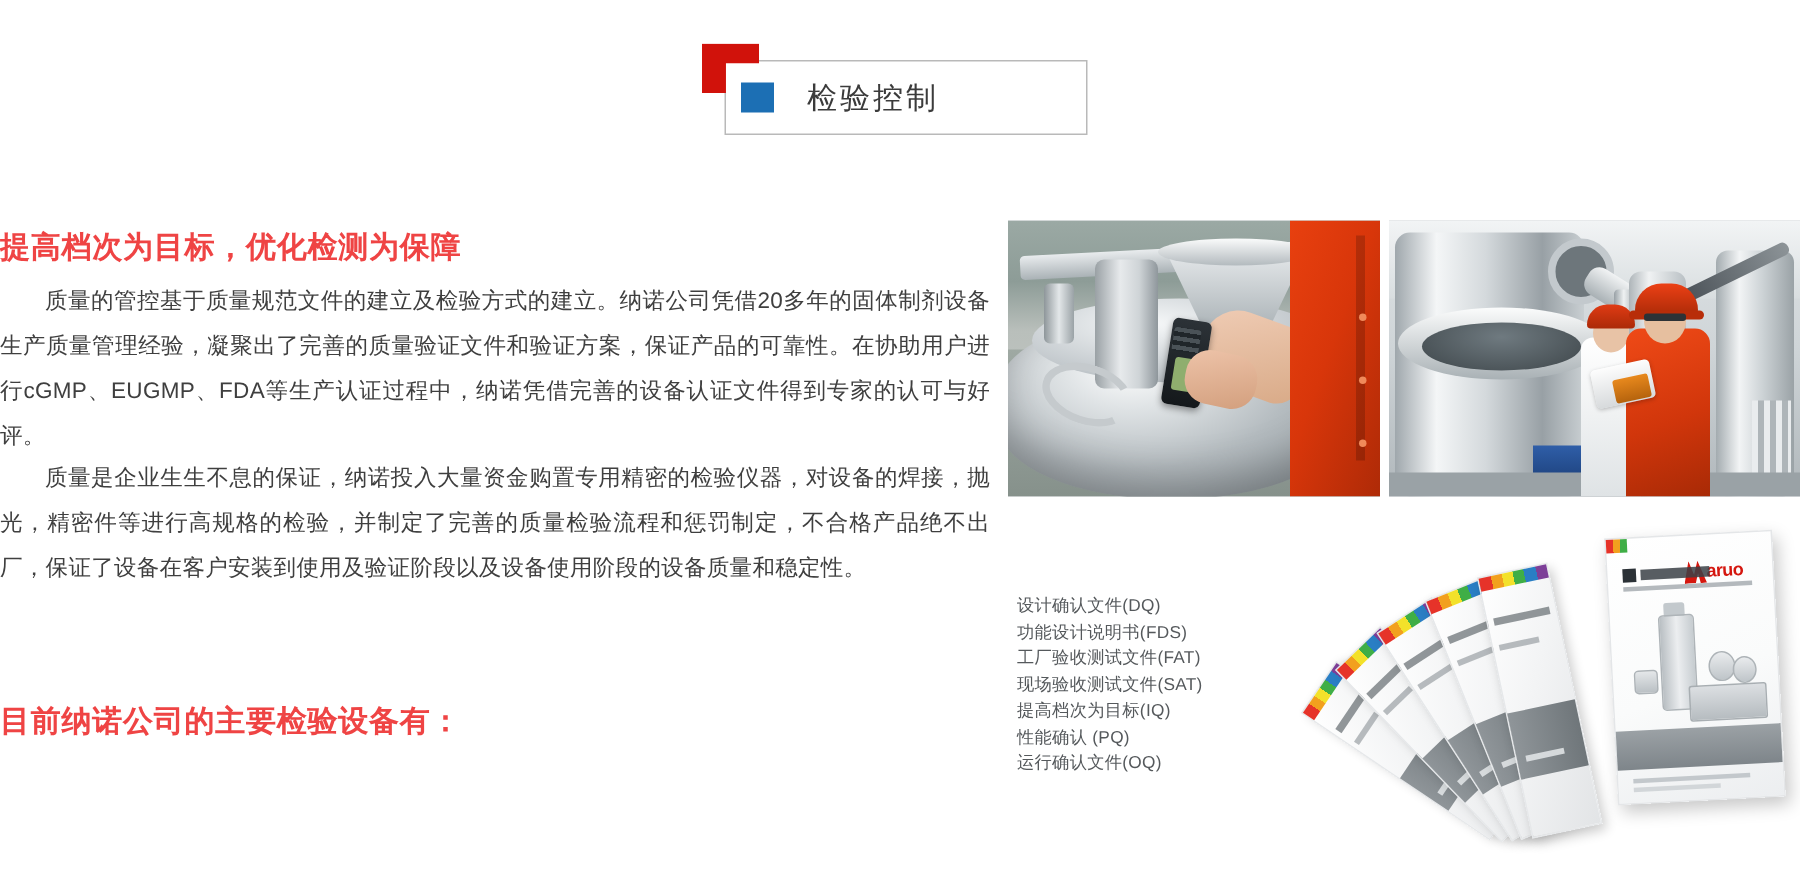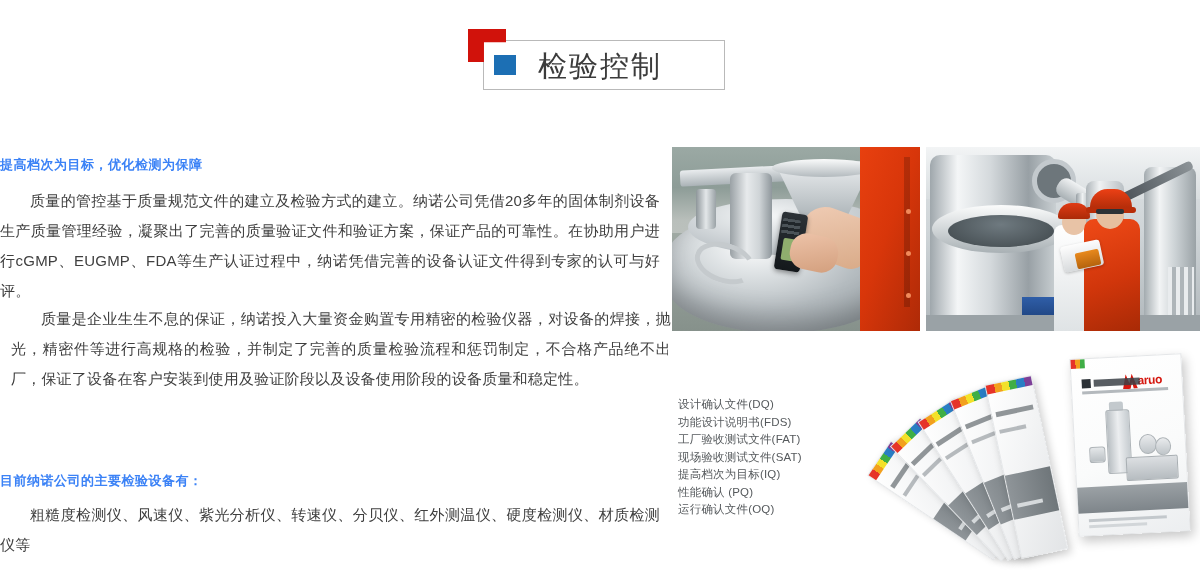--- a/index.html
+++ b/index.html
@@ -12,46 +12,46 @@
   .page{position:relative;width:1200px;height:583px;}
 
   
   .header{position:absolute;left:0;top:0;width:1200px;height:130px;}
   .title-box{
     position:absolute;left:483px;top:40px;width:242px;height:50px;
     border:1px solid #b9b9b9;background:#fff;box-sizing:border-box;
   }
   .title-text{
     position:absolute;left:538px;top:44px;width:190px;height:44px;
-    font-size:29px;color:#3b3b3b;letter-spacing:2px;
+    font-size:20px;color:#3b3b3b;letter-spacing:2px;
     line-height:44px;white-space:nowrap;
   }
   .logo-mark{position:absolute;left:468px;top:29px;width:46px;height:44px;}
   .logo-red{
     position:absolute;left:0;top:0;width:38px;height:33px;
     background:#d1120b;
     clip-path:polygon(0 0,100% 0,100% 40%,42% 40%,42% 100%,0 100%);
   }
   .logo-blue{position:absolute;left:26px;top:26px;width:22px;height:20px;background:#1c6fb4;}
 
   
   .left{position:absolute;left:0;top:140px;width:668px;height:443px;}
   .sub-head{
-    font-size:13px;color:#3b82f6;font-weight:bold;
+    font-size:20px;color:#ef4444;font-weight:bold;
     letter-spacing:.5px;line-height:22px;
   }
   .sub-head.first{position:absolute;left:0;top:14px;}
   .sub-head.second{position:absolute;left:0;top:330px;}
   .para{
     position:absolute;left:0;width:660px;
     font-size:15px;color:#3f3f3f;line-height:30px;text-align:justify;
     letter-spacing:.2px;
   }
   .para.p1{top:46px;text-indent:2em;}
-  .para.p2{top:164px;text-indent:2em;padding-left:11px;}
+  .para.p2{top:164px;text-indent:2em;}
   .para.p3{top:360px;text-indent:2em;}
 
   
   .photos{position:absolute;left:672px;top:147px;width:528px;height:184px;display:flex;gap:6px;}
   .photo{position:relative;overflow:hidden;background:#c9ced2;}
   .photo-a{width:248px;height:184px;}
   .photo-b{width:274px;height:184px;}
 
   
   .pa-bg{position:absolute;inset:0;background:
@@ -219,21 +219,20 @@
   <div class="left">
 
     <div class="sub-head first">提高档次为目标，优化检测为保障</div>
 
     <div class="para p1">质量的管控基于质量规范文件的建立及检验方式的建立。纳诺公司凭借20多年的固体制剂设备生产质量管理经验，凝聚出了完善的质量验证文件和验证方案，保证产品的可靠性。在协助用户进行cGMP、EUGMP、FDA等生产认证过程中，纳诺凭借完善的设备认证文件得到专家的认可与好评。</div>
 
     <div class="para p2">质量是企业生生不息的保证，纳诺投入大量资金购置专用精密的检验仪器，对设备的焊接，抛光，精密件等进行高规格的检验，并制定了完善的质量检验流程和惩罚制定，不合格产品绝不出厂，保证了设备在客户安装到使用及验证阶段以及设备使用阶段的设备质量和稳定性。</div>
 
     <div class="sub-head second">目前纳诺公司的主要检验设备有：</div>
 
-    <div class="para p3">粗糙度检测仪、风速仪、紫光分析仪、转速仪、分贝仪、红外测温仪、硬度检测仪、材质检测仪等</div>
   </div>
 
   <div class="photos">
 
     <div class="photo photo-a">
       <div class="pa-bg"></div>
       <div class="pa-floor"></div>
       <div class="pa-line"></div>
       <div class="pa-rail"></div>
       <div class="pa-vessel"></div>

